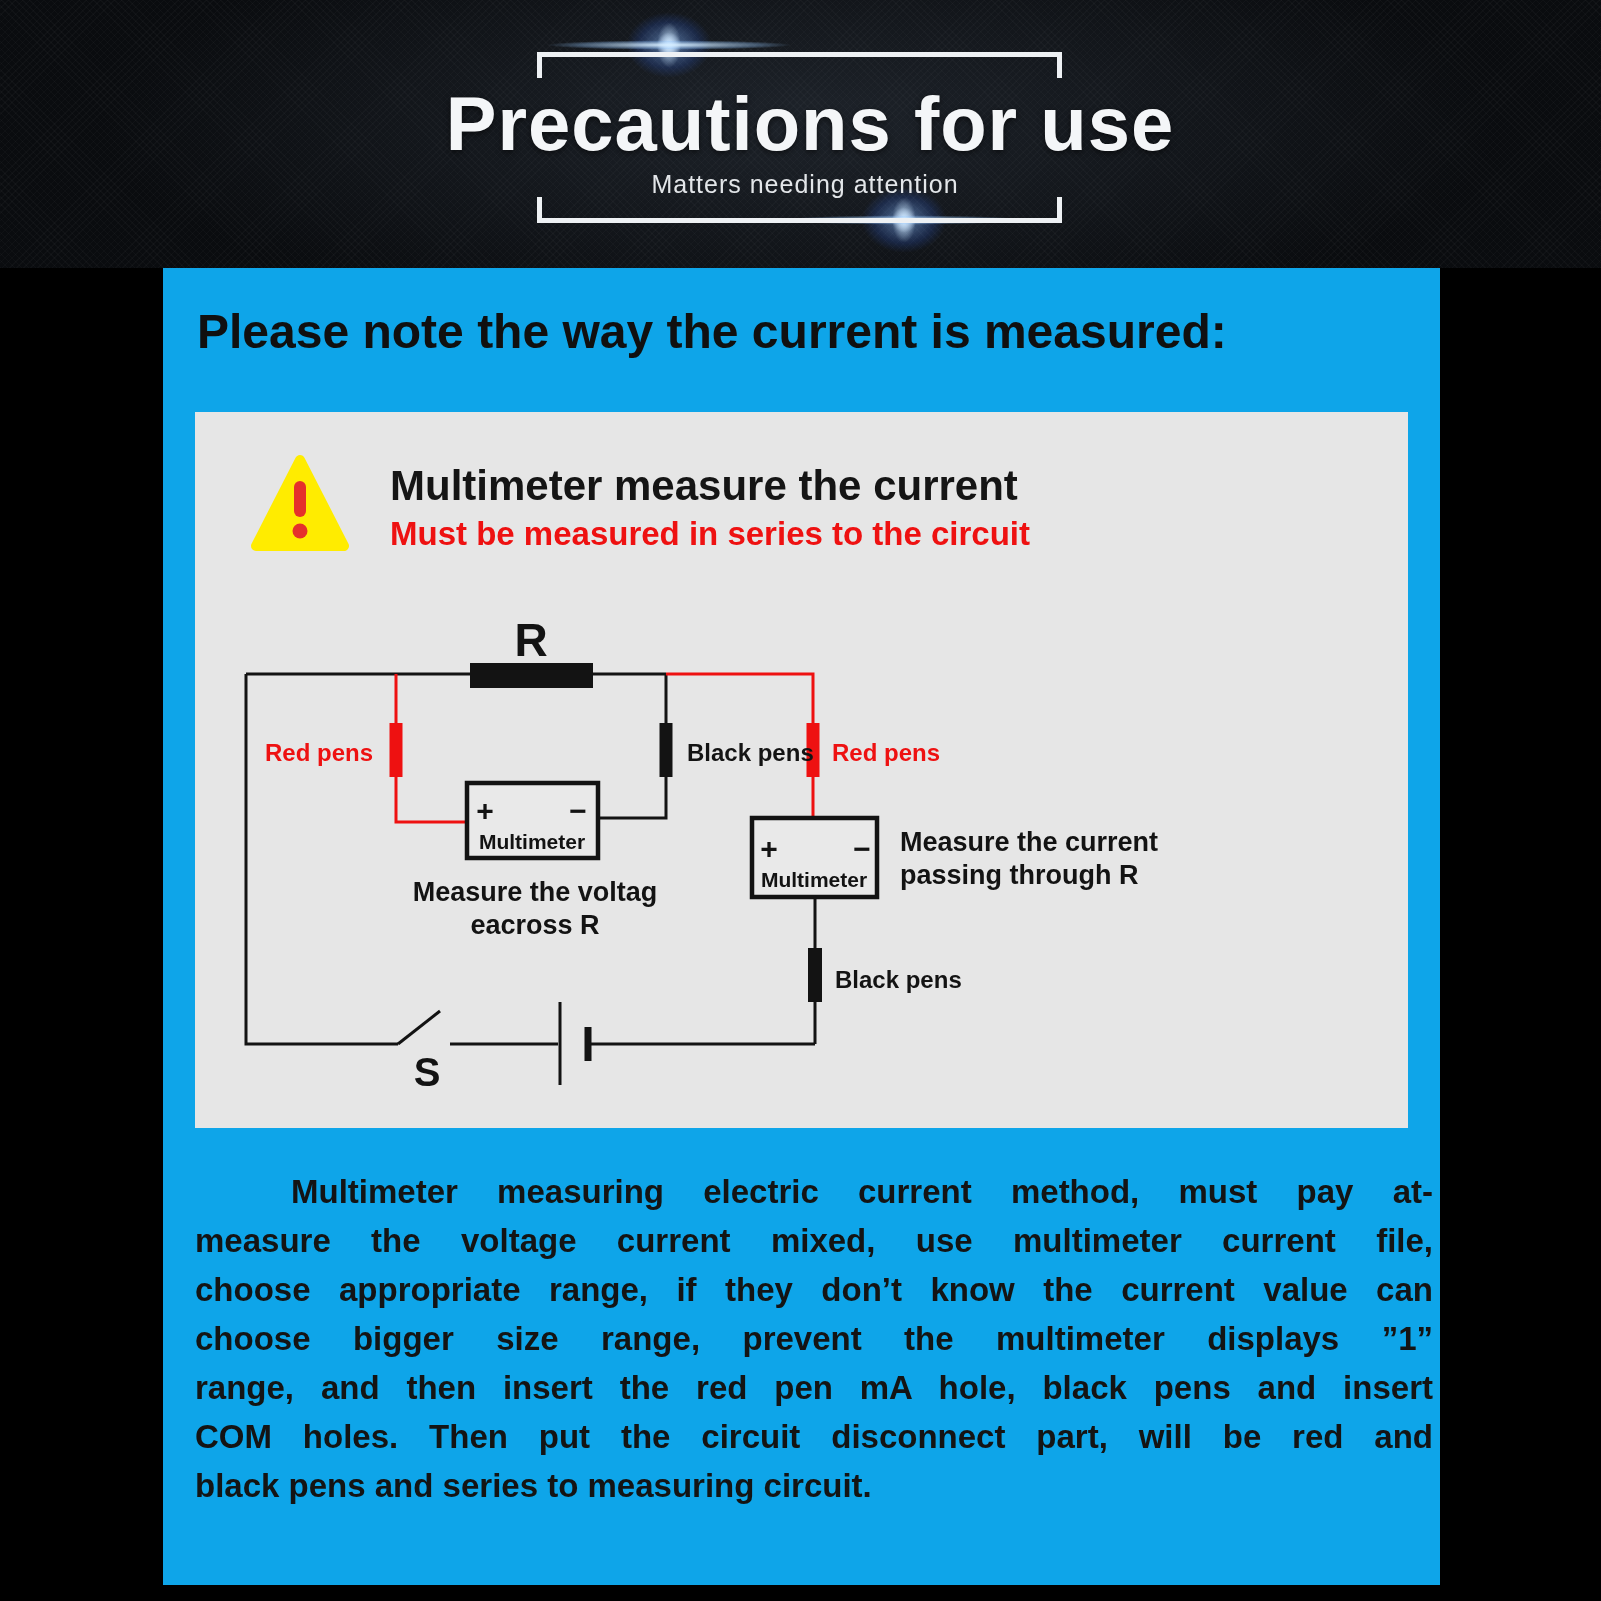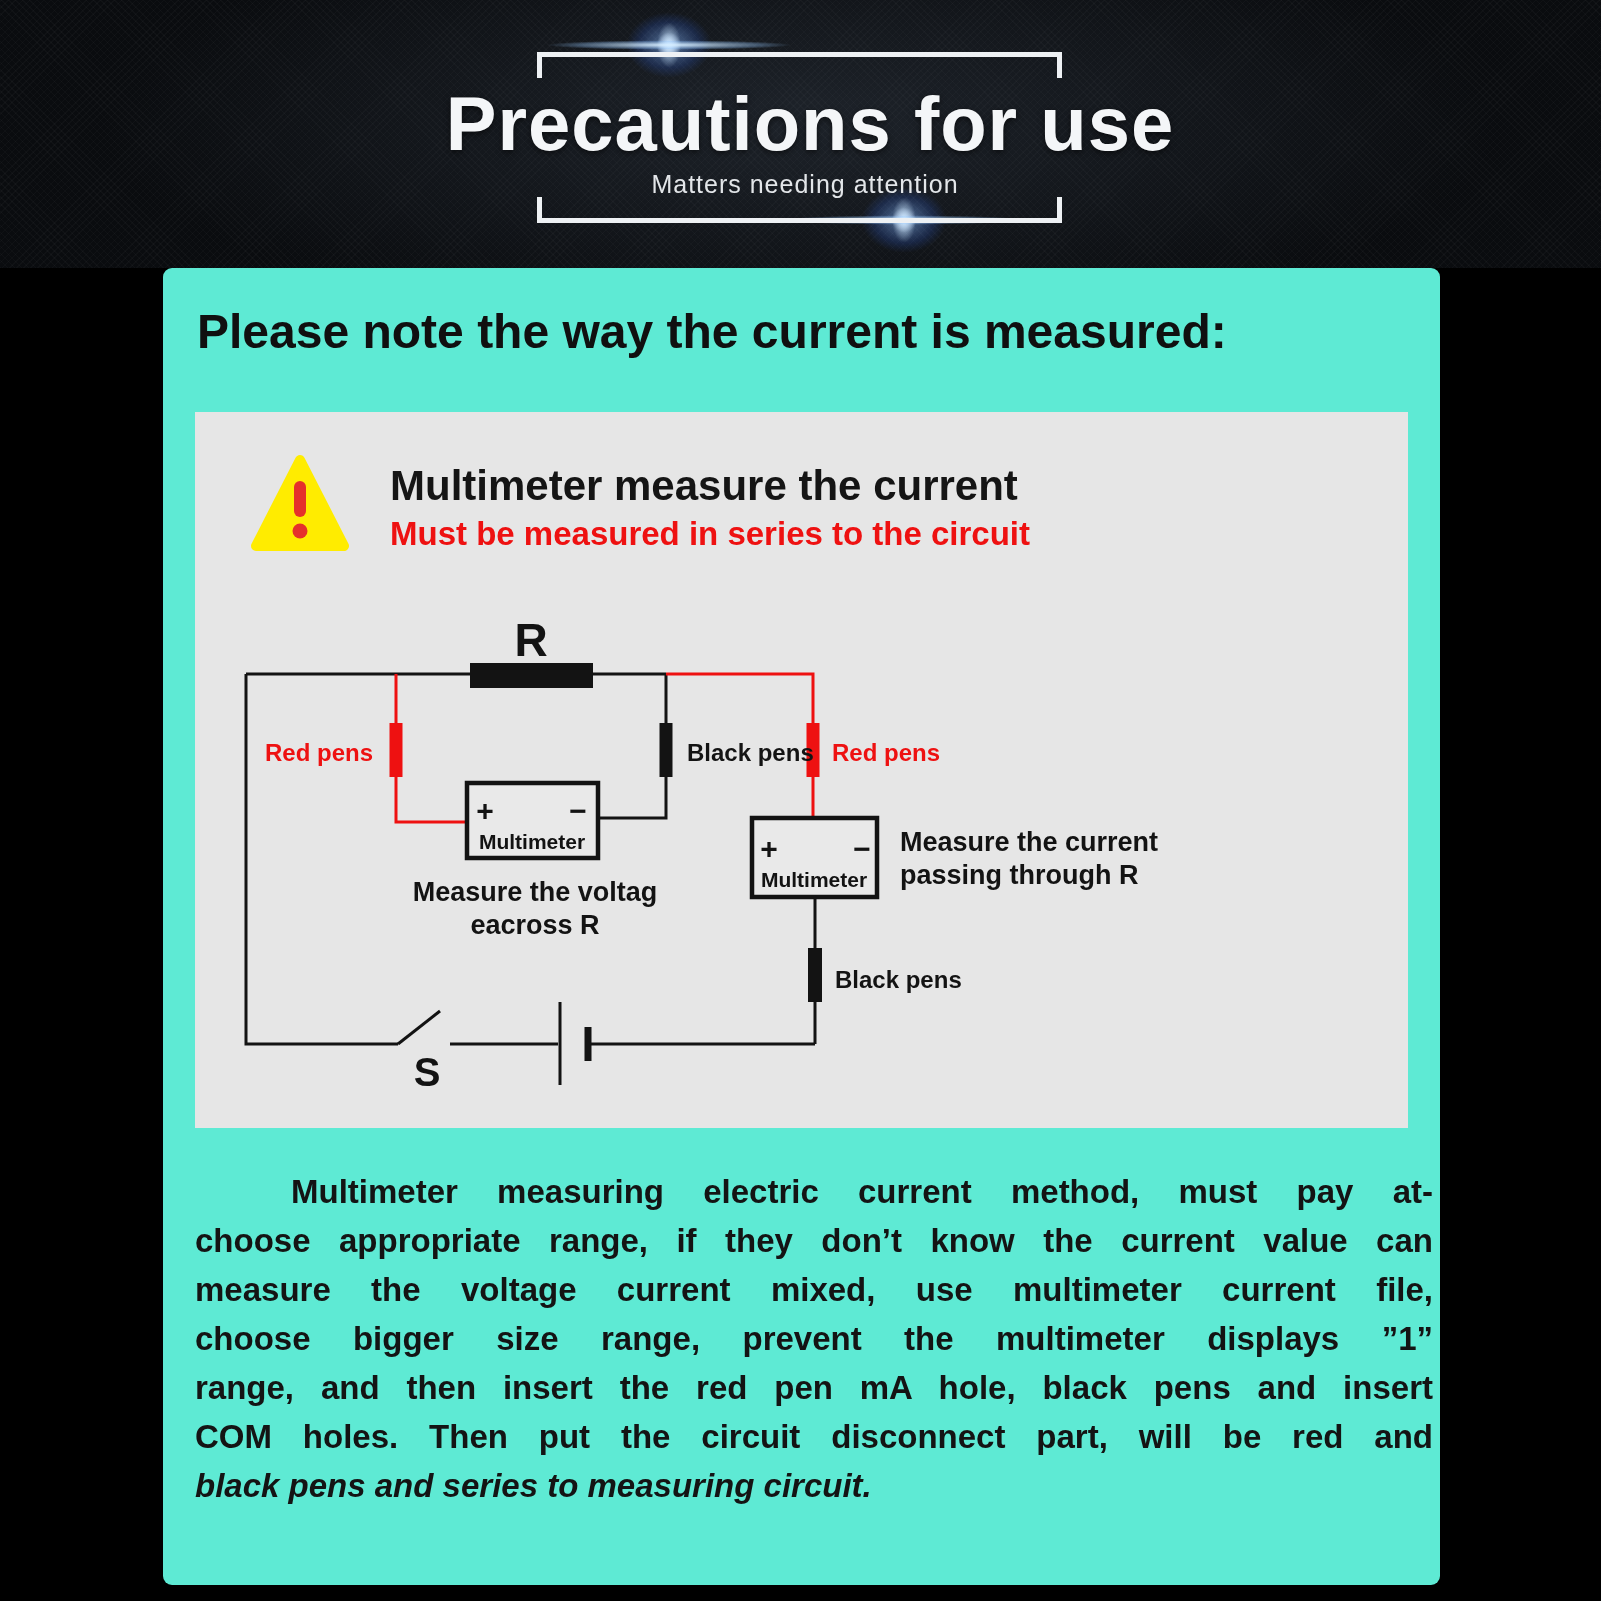--- a/index.html
+++ b/index.html
@@ -28,41 +28,41 @@
   .flare1 { left:499px; top:10px; }
   .flare2 { left:734px; top:185px; }
   .hdr-title { position:absolute; left:0; top:80px; width:1620px; text-align:center;
                font-size:76px; font-weight:700; letter-spacing:1px; color:#f4f6f8;
                text-shadow:0 2px 6px rgba(0,0,0,0.6); }
   .hdr-sub { position:absolute; left:0; top:170px; width:1610px; text-align:center;
              font-size:25px; font-weight:400; letter-spacing:1px; color:#e3e6e9; }
 
   
   .card { position:absolute; left:163px; top:268px; width:1277px; height:1317px;
-          background:#5eead4;border-radius:9px; }
+          background:#0ea5e9; }
   .heading { position:absolute; left:34px; top:36px; font-size:48px; font-weight:700;
              color:#101010; letter-spacing:0; }
 
   
   .panel { position:absolute; left:32px; top:144px; width:1213px; height:716px;
            background:#e6e6e6; }
   .warn-tri { position:absolute; left:55px; top:41px; width:100px; height:100px; }
   .warn1 { position:absolute; left:195px; top:50px;  font-size:42px; font-weight:700; color:#151515; }
   .warn2 { position:absolute; left:195px; top:103px; font-size:33px; font-weight:700; color:#ee1111; }
   svg.circuit { position:absolute; left:0; top:0; width:1213px; height:716px; }
   svg.circuit text { font-family:"Liberation Sans", sans-serif; font-weight:700; fill:#131313; }
   svg.circuit text.red { fill:#ee1111; }
 
   
   .paragraph { position:absolute; left:11px; top:899px; width:1238px; color:#141414;
                font-size:33px; font-weight:700;margin-left:21px; }
   .pline { height:49px; line-height:49px; white-space:nowrap;
            text-align:justify; text-align-last:justify; }
   .pline.first { text-indent:96px; }
-  .pline.last { text-align:right; text-align-last:left;font-style:italic; }
+  .pline.last { text-align:right; text-align-last:left; }
 </style>
 </head>
 <body>
 
 <div class="page">
 
   <div class="header">
     <div class="flare flare1"></div>
     <div class="flare flare2"></div>
     <div class="bracket top"></div>
@@ -127,21 +127,21 @@
         <text x="340" y="522" font-size="27" text-anchor="middle">eacross R</text>
         <text x="705" y="439" font-size="27">Measure the current</text>
         <text x="705" y="472" font-size="27">passing through R</text>
         <text x="640" y="576" font-size="24">Black pens</text>
         <text x="232" y="674" font-size="40" text-anchor="middle">S</text>
       </svg>
     </div>
 
     <div class="paragraph">
       <div class="pline first">Multimeter measuring electric current method, must pay at-</div>
+      <div class="pline">measure the voltage current mixed, use multimeter current file,</div>
       <div class="pline">choose appropriate range, if they don’t know the current value can</div>
-      <div class="pline">measure the voltage current mixed, use multimeter current file,</div>
       <div class="pline">choose bigger size range, prevent the multimeter displays ”1”</div>
       <div class="pline">range, and then insert the red pen mA hole, black pens and insert</div>
       <div class="pline">COM holes. Then put the circuit disconnect part, will be red and</div>
       <div class="pline last">black pens and series to measuring circuit.</div>
     </div>
   </div>
 </div>
 
 </body></html>

